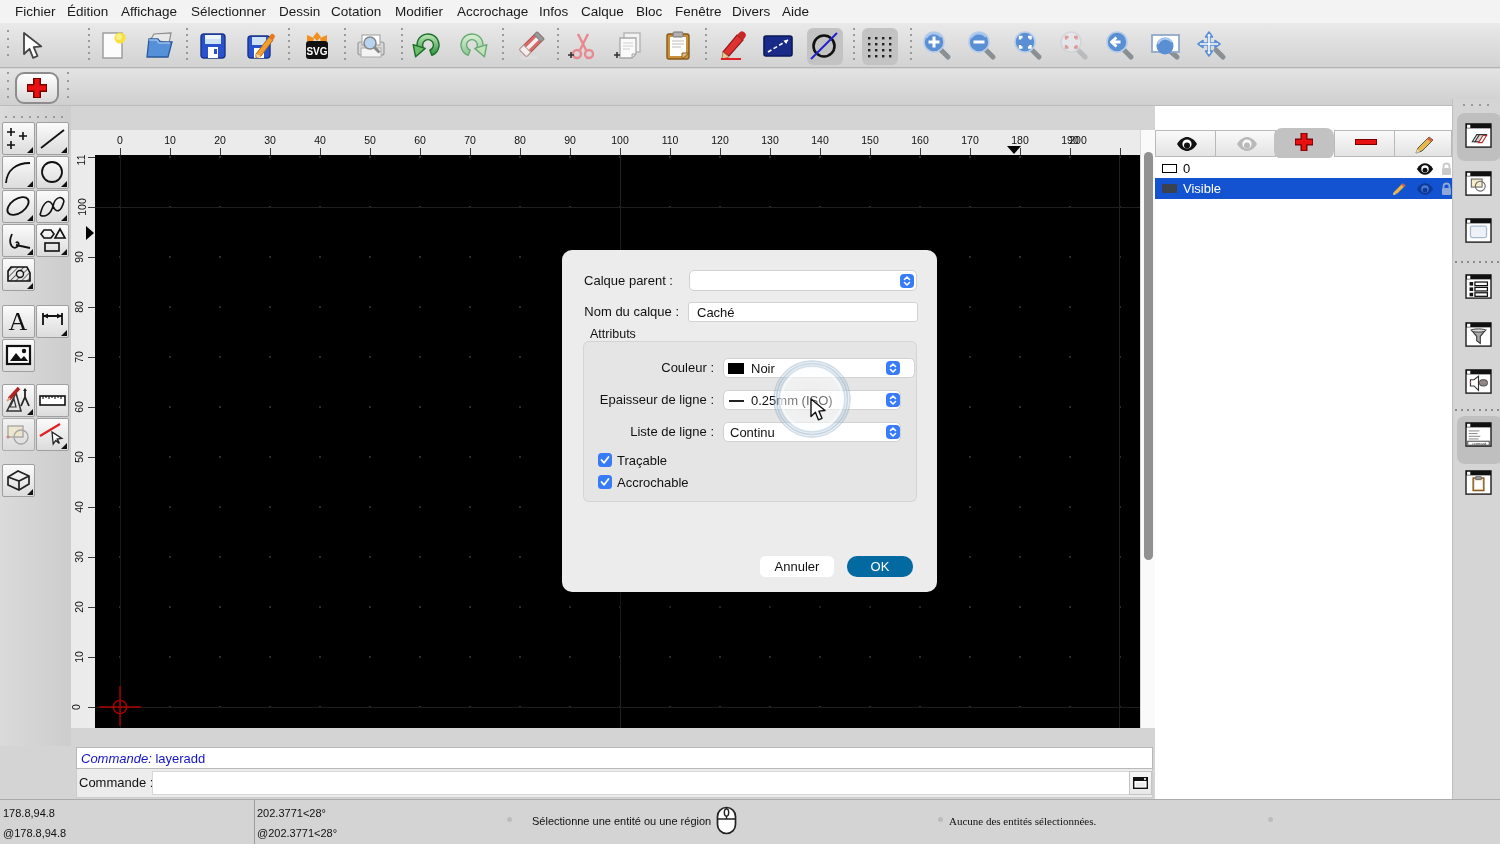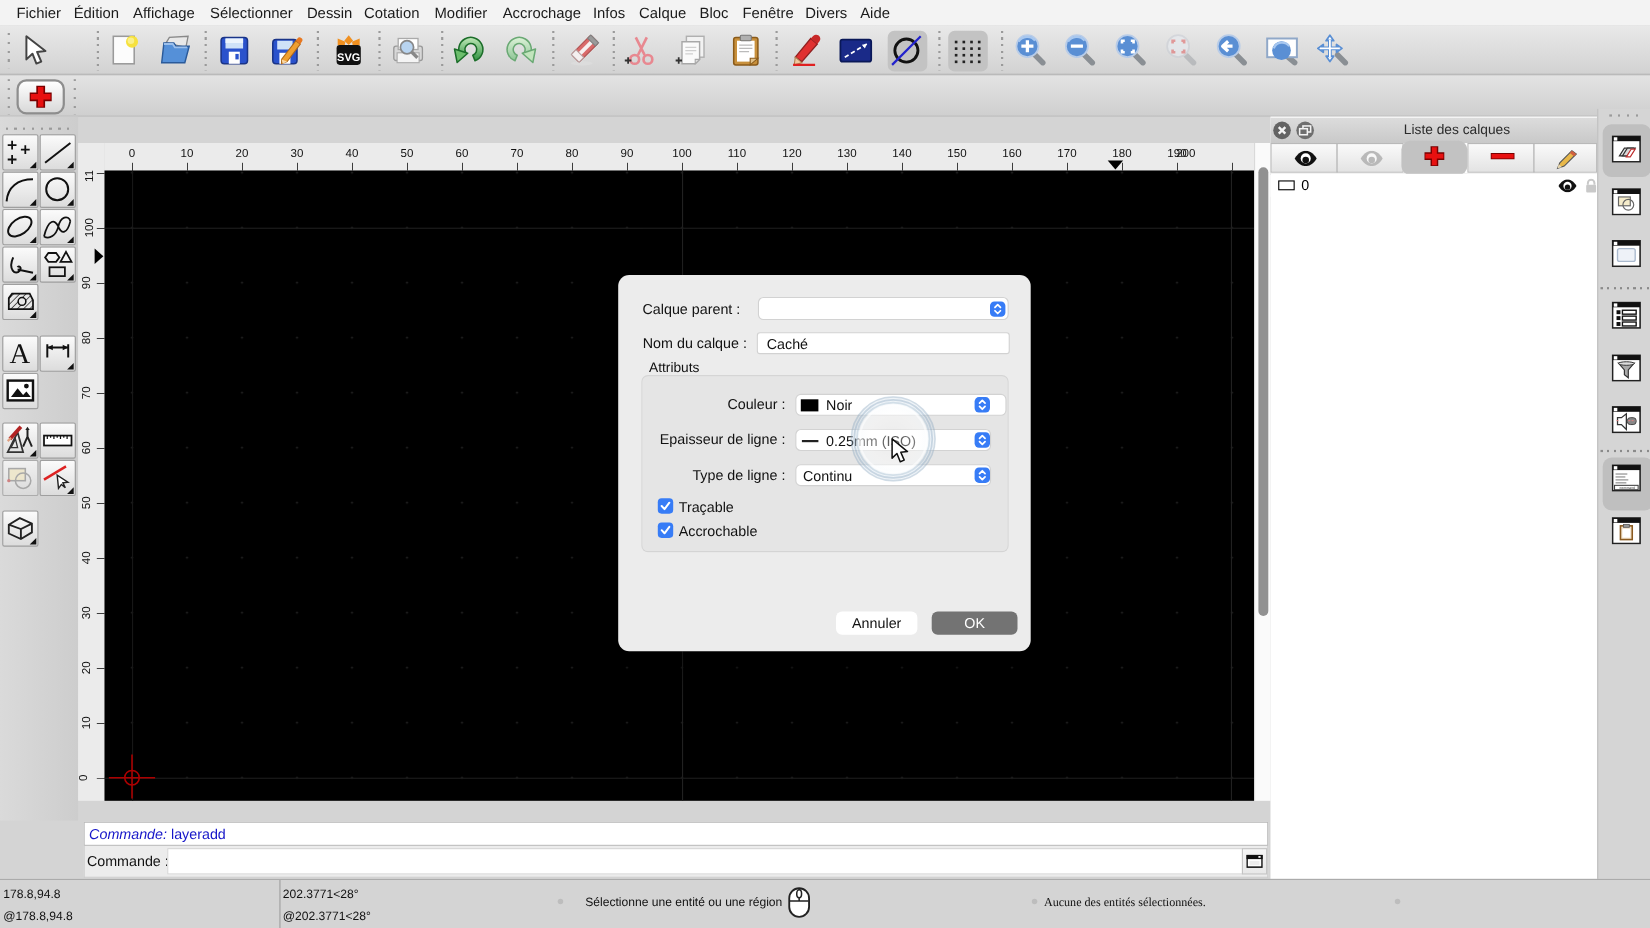--- a/index.html
+++ b/index.html
@@ -426,30 +426,20 @@
             <circle cx="25" cy="24" r="6.6"></circle>
           </g>
         </svg>
     </div>
     <div id="vscroll">
         <div id="vthumb"></div>
       </div>
   </div>
 
   <div id="lpanel">
-    <div id="lphead">
-      <svg style="position:absolute;left:2px;top:3px" width="40" height="17" viewBox="0 0 40 17">
-          <circle cx="8.5" cy="8.5" r="8" fill="#636363"></circle>
-          <path d="M5.5 5.5l6 6M11.5 5.5l-6 6" stroke="#f2f2f2" stroke-width="2.2"></path>
-          <circle cx="29.5" cy="8.5" r="8" fill="#6e6e6e"></circle>
-          <rect x="27.5" y="4.5" width="7" height="5.5" fill="none" stroke="#f2f2f2" stroke-width="1.4"></rect>
-          <rect x="24.5" y="7" width="7" height="5.5" fill="#6e6e6e" stroke="#f2f2f2" stroke-width="1.4"></rect>
-        </svg>
-      <span class="t">Liste des calques</span>
-    </div>
     <div class="lpbtn" style="left:0px; width:61px;"><svg style="margin:6px 0 0 20px" width="22" height="14" viewBox="0 0 22 14">
           <path d="M1 7C4 2 8 0 11 0C14 0 18 2 21 7C18 12 14 14 11 14C8 14 4 12 1 7Z" fill="#111"></path>
           <circle cx="11" cy="7" r="4.6" fill="#fff"></circle>
           <circle cx="11" cy="8.4" r="3" fill="#111"></circle>
         </svg></div>
     <div class="lpbtn" style="left:60px; width:61px;"><svg style="margin:6px 0 0 20px" width="22" height="14" viewBox="0 0 22 14">
           <path d="M1 7C4 2 8 0 11 0C14 0 18 2 21 7C18 12 14 14 11 14C8 14 4 12 1 7Z" fill="#b9b9b9"></path>
           <circle cx="11" cy="7" r="4.6" fill="#f8f8f8"></circle>
           <circle cx="11" cy="8.4" r="3" fill="#b9b9b9"></circle>
         </svg></div>
@@ -472,20 +462,38 @@
       <div style="position:absolute; left:7px; top:6px; width:15px; height:9px; background:#fff; border:1.6px solid #000;"></div>
       <span style="position:absolute; left:28px; top:3px; font-size:13px; color:#000;">0</span>
       <svg style="position:absolute; left:261px; top:5px;" width="18" height="12" viewBox="0 0 22 14">
           <path d="M1 7C4 2 8 0 11 0C14 0 18 2 21 7C18 12 14 14 11 14C8 14 4 12 1 7Z" fill="#111"></path>
           <circle cx="11" cy="7" r="4.6" fill="#fff"></circle>
           <circle cx="11" cy="8.4" r="3" fill="#111"></circle>
         </svg>
       <svg style="position:absolute; left:286px; top:4px;" width="11" height="14" viewBox="0 0 11 14">
           <path d="M2.5 6V4.5a3 3 0 016 0V6" fill="none" stroke="#c9c9c9" stroke-width="1.8"></path>
           <rect x="1" y="6" width="9" height="7" rx="1" fill="#c9c9c9"></rect>
+        </svg>
+    </div>
+    <div style="position:absolute; left:0; top:72px; width:297px; height:21px; background:#1353d2;">
+      <div style="position:absolute; left:7px; top:6px; width:15px; height:9px; background:#39424e;"></div>
+      <span style="position:absolute; left:28px; top:3px; font-size:13px; color:#fff;">Visible</span>
+      <svg style="position:absolute; left:236px; top:4px;" width="15" height="15" viewBox="0 0 21 21">
+          <path d="M3 18l2-5 11-11 4 3-11 11z" fill="#e8b84a" stroke="#777" stroke-width="1"></path>
+          <path d="M3 18l4-1-3-3z" fill="#e8d8b0"></path>
+          <path d="M16 2l4 3-2 2-4-3z" fill="#d06040"></path>
+        </svg>
+      <svg style="position:absolute; left:261px; top:5px;" width="18" height="12" viewBox="0 0 22 14">
+          <path d="M1 7C4 2 8 0 11 0C14 0 18 2 21 7C18 12 14 14 11 14C8 14 4 12 1 7Z" fill="#0c3a96"></path>
+          <circle cx="11" cy="7" r="4.6" fill="#4a7ad8"></circle>
+          <circle cx="11" cy="8.4" r="3" fill="#0c3a96"></circle>
+        </svg>
+      <svg style="position:absolute; left:286px; top:4px;" width="11" height="14" viewBox="0 0 11 14">
+          <path d="M2.5 6V4.5a3 3 0 016 0V6" fill="none" stroke="#8fa8d8" stroke-width="1.8"></path>
+          <rect x="1" y="6" width="9" height="7" rx="1" fill="#8fa8d8"></rect>
         </svg>
     </div>
   </div>
   <div id="rtools">
     <div style="position:absolute; left:10px; top:5px; width:30px; height:2px; background-image:repeating-linear-gradient(to right,#9a9a9a 0 2px,transparent 2px 8px);"></div>
     <div style="position:absolute; left:4px; top:14px; width:44px; height:48px; background:#bfbfbf; border-radius:8px;"></div>
     <div class="rbtn" style="top:24px;"><svg width="27" height="25" viewBox="0 0 30 28">
           <rect x="1" y="1" width="28" height="26" fill="#fff" stroke="#222" stroke-width="1.6"></rect>
           <rect x="1" y="1" width="28" height="5" fill="#111"></rect>
           <rect x="2.2" y="2" width="3.6" height="3.4" fill="#fff"></rect>
@@ -614,37 +622,37 @@
           <path d="M4.5 5.5L7 3l2.5 2.5M4.5 8.5L7 11l2.5-2.5" fill="none" stroke="#fff" stroke-width="1.6" stroke-linecap="round" stroke-linejoin="round"></path>
         </svg></div>
     <span class="dlbl" style="right:223px; top:142px;">Epaisseur de ligne :</span>
     <div class="dfield" style="left:161px; top:140px; width:178px; height:20px;">
       <div style="position:absolute; left:5px; top:9px; width:15px; height:1.6px; background:#222;"></div>
       <span style="position:absolute; left:27px; top:2px; font-size:13px; color:#111;">0.25mm (ISO)</span>
     </div>
     <div class="stepper" style="left:324px; top:143px;"><svg width="14" height="14" viewBox="0 0 14 14">
           <path d="M4.5 5.5L7 3l2.5 2.5M4.5 8.5L7 11l2.5-2.5" fill="none" stroke="#fff" stroke-width="1.6" stroke-linecap="round" stroke-linejoin="round"></path>
         </svg></div>
-    <span class="dlbl" style="right:223px; top:174px;">Type de ligne :</span>
+    <span class="dlbl" style="right:223px; top:174px;">Liste de ligne :</span>
     <div class="dfield" style="left:161px; top:172px; width:178px; height:20px;">
       <span style="position:absolute; left:6px; top:2px; font-size:13px; color:#111;">Continu</span>
     </div>
     <div class="stepper" style="left:324px; top:175px;"><svg width="14" height="14" viewBox="0 0 14 14">
           <path d="M4.5 5.5L7 3l2.5 2.5M4.5 8.5L7 11l2.5-2.5" fill="none" stroke="#fff" stroke-width="1.6" stroke-linecap="round" stroke-linejoin="round"></path>
         </svg></div>
     <div class="cbox" style="left:36px; top:203px;"><svg width="14" height="14" viewBox="0 0 14 14">
           <path d="M3.5 7l2.6 2.8L10.5 4" fill="none" stroke="#fff" stroke-width="1.8" stroke-linecap="round" stroke-linejoin="round"></path>
         </svg></div>
     <span class="dlbl" style="left:55px; top:203px;">Traçable</span>
     <div class="cbox" style="left:36px; top:225px;"><svg width="14" height="14" viewBox="0 0 14 14">
           <path d="M3.5 7l2.6 2.8L10.5 4" fill="none" stroke="#fff" stroke-width="1.8" stroke-linecap="round" stroke-linejoin="round"></path>
         </svg></div>
     <span class="dlbl" style="left:55px; top:225px;">Accrochable</span>
     <div class="btn" style="left:198px; width:74px; background:#fff; color:#111;">Annuler</div>
-    <div class="btn" style="left:285px; width:78px; background:#737373; color:#fff;">OK</div>
+    <div class="btn" style="left:285px; width:66px; background:#0369a1; color:#fff;border-radius:10px;">OK</div>
   </div>
 
   <div id="cursorov">
     <svg style="position:absolute; left:772px; top:359px; pointer-events:none;" width="80" height="80" viewBox="0 0 80 80">
       <defs>
           <radialGradient id="halo" cx="0.5" cy="0.5" r="0.5">
         <stop offset="0%" stop-color="rgba(255,255,255,0.28)"></stop>
         <stop offset="55%" stop-color="rgba(255,255,255,0.45)"></stop>
         <stop offset="78%" stop-color="rgba(248,251,253,0.55)"></stop>
         <stop offset="90%" stop-color="rgba(205,221,235,0.38)"></stop>

